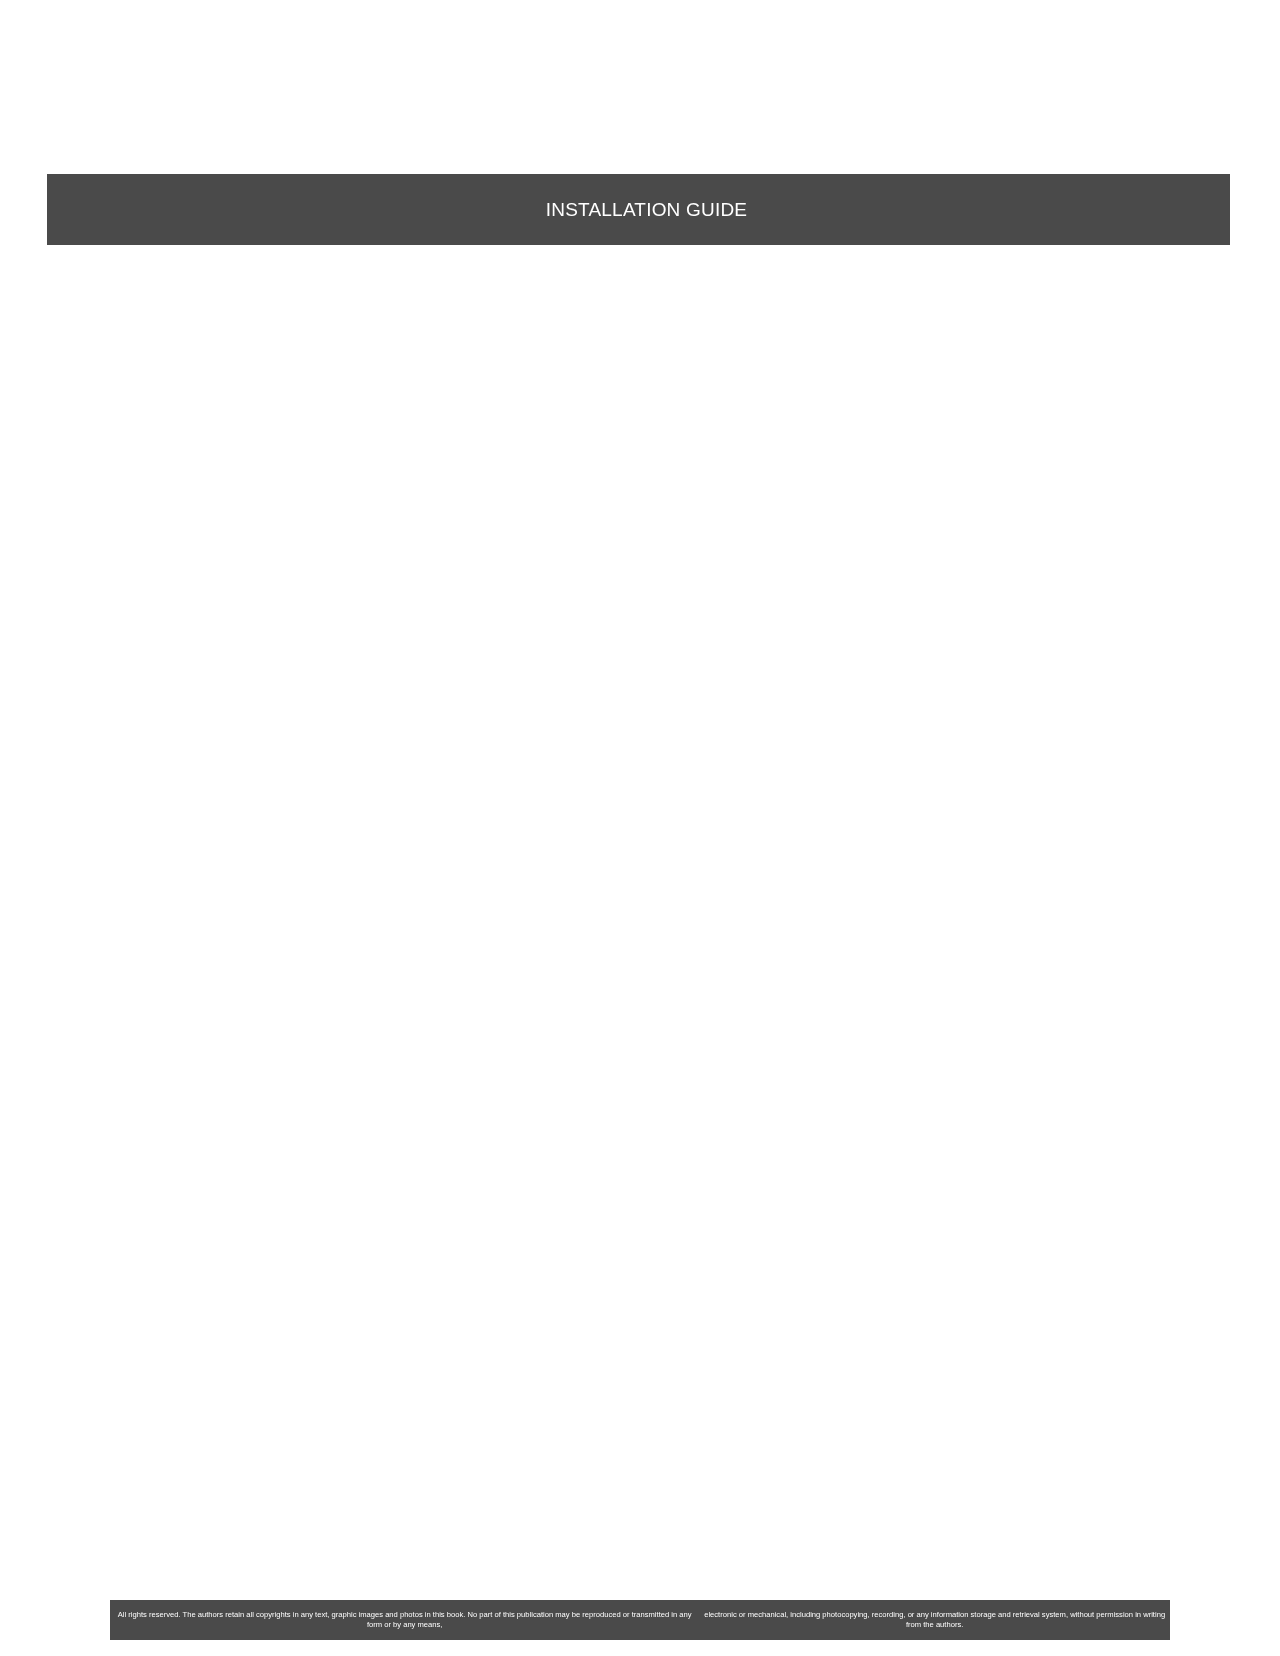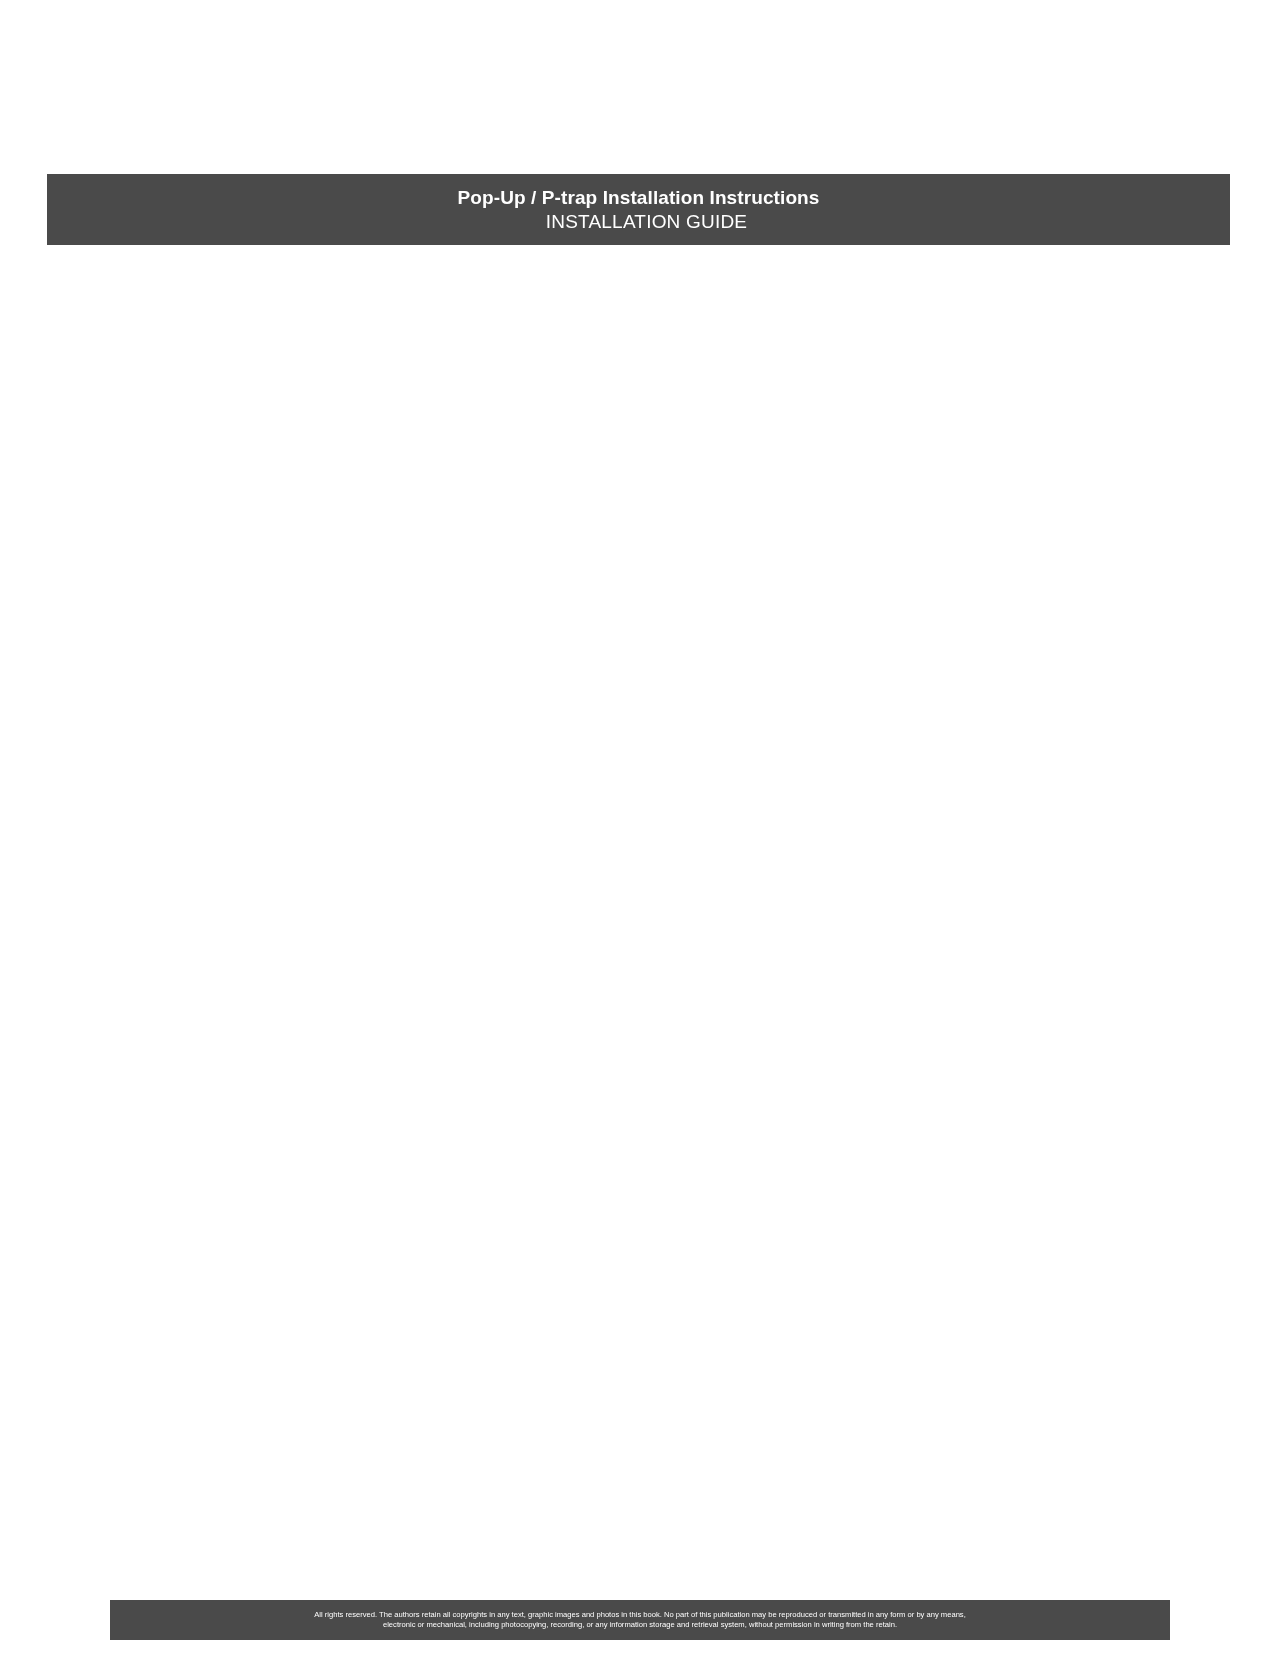--- a/index.html
+++ b/index.html
@@ -9,38 +9,37 @@
   .page{position:absolute;inset:0;}
   
   #watermark{position:absolute;inset:0;overflow:hidden;z-index:0;pointer-events:none;}
   
   #logo{position:absolute;left:0;top:36px;width:1280px;text-align:center;z-index:3;}
   #title-bar{position:absolute;left:47px;top:174px;width:1183px;height:71px;background:#4a4a4a;z-index:3;
     display:flex;flex-direction:column;align-items:center;justify-content:center;}
   #title-bar .t1{color:#fff;font-size:19px;font-weight:bold;letter-spacing:0.1px;line-height:24px;}
   #title-bar .t2{color:#fff;font-size:19px;font-weight:normal;letter-spacing:0.2px;line-height:24px;margin-left:16px;}
   #footer-bar{position:absolute;left:110px;top:1600px;width:1060px;height:40px;background:#4a4a4a;z-index:3;
-    display:flex;flex-direction:column;align-items:center;justify-content:center;}
+    display:flex;align-items:center;justify-content:center;}
   #footer-bar p{margin:0;color:#fff;font-size:7.6px;line-height:10px;text-align:center;max-width:960px;}
   svg{display:block;}
   #diagram{position:absolute;left:0;top:0;z-index:2;}
 </style>
 </head>
 <body>
 
 <div class="page">
 
   <div id="watermark"></div>
 
   <div id="logo"></div>
 
   <div id="title-bar">
-    <div class="t1">Pop-Up / P-trap Installation Instructions</div>
     <div class="t2">INSTALLATION GUIDE</div>
   </div>
 
   <svg id="diagram" width="1280" height="1656" viewBox="0 0 1280 1656"></svg>
 
   <div id="footer-bar">
     <p>All rights reserved. The authors retain all copyrights in any text, graphic images and photos in this book. No part of this publication may be reproduced or transmitted in any form or by any means,</p>
-    <p>electronic or mechanical, including photocopying, recording, or any information storage and retrieval system, without permission in writing from the retain.</p>
+    <p>electronic or mechanical, including photocopying, recording, or any information storage and retrieval system, without permission in writing from the authors.</p>
   </div>
 </div>
 
 </body></html>

